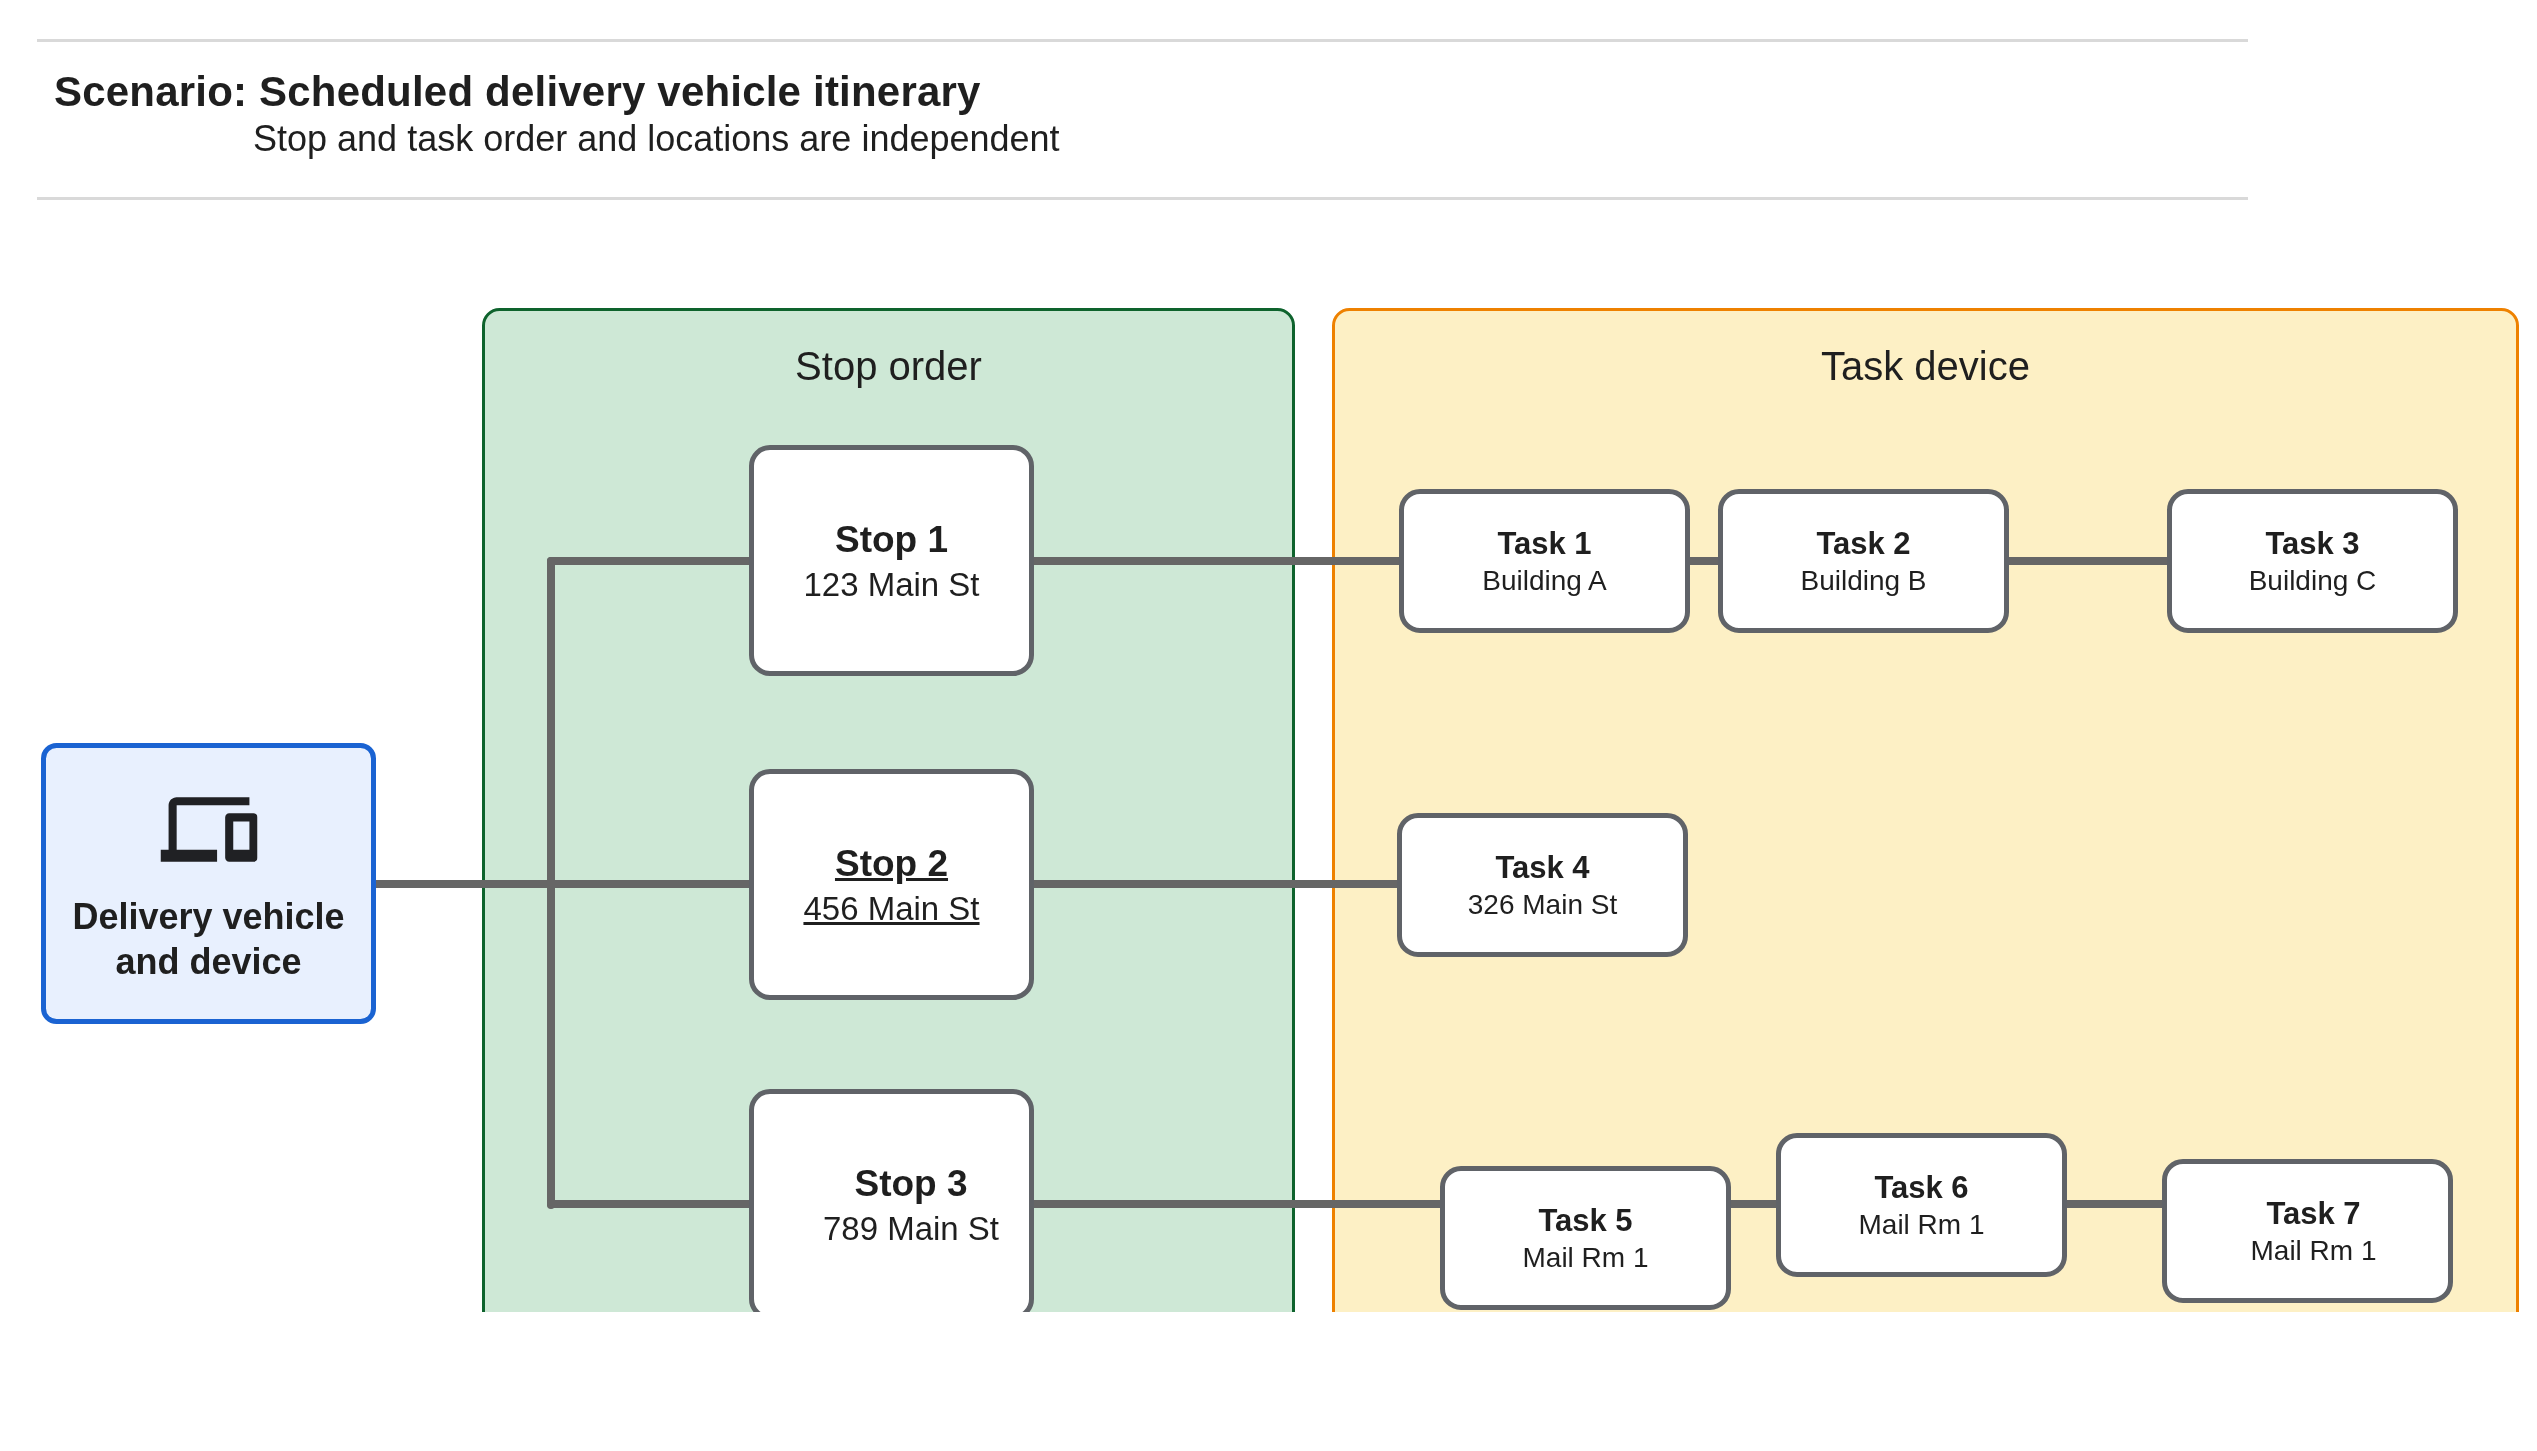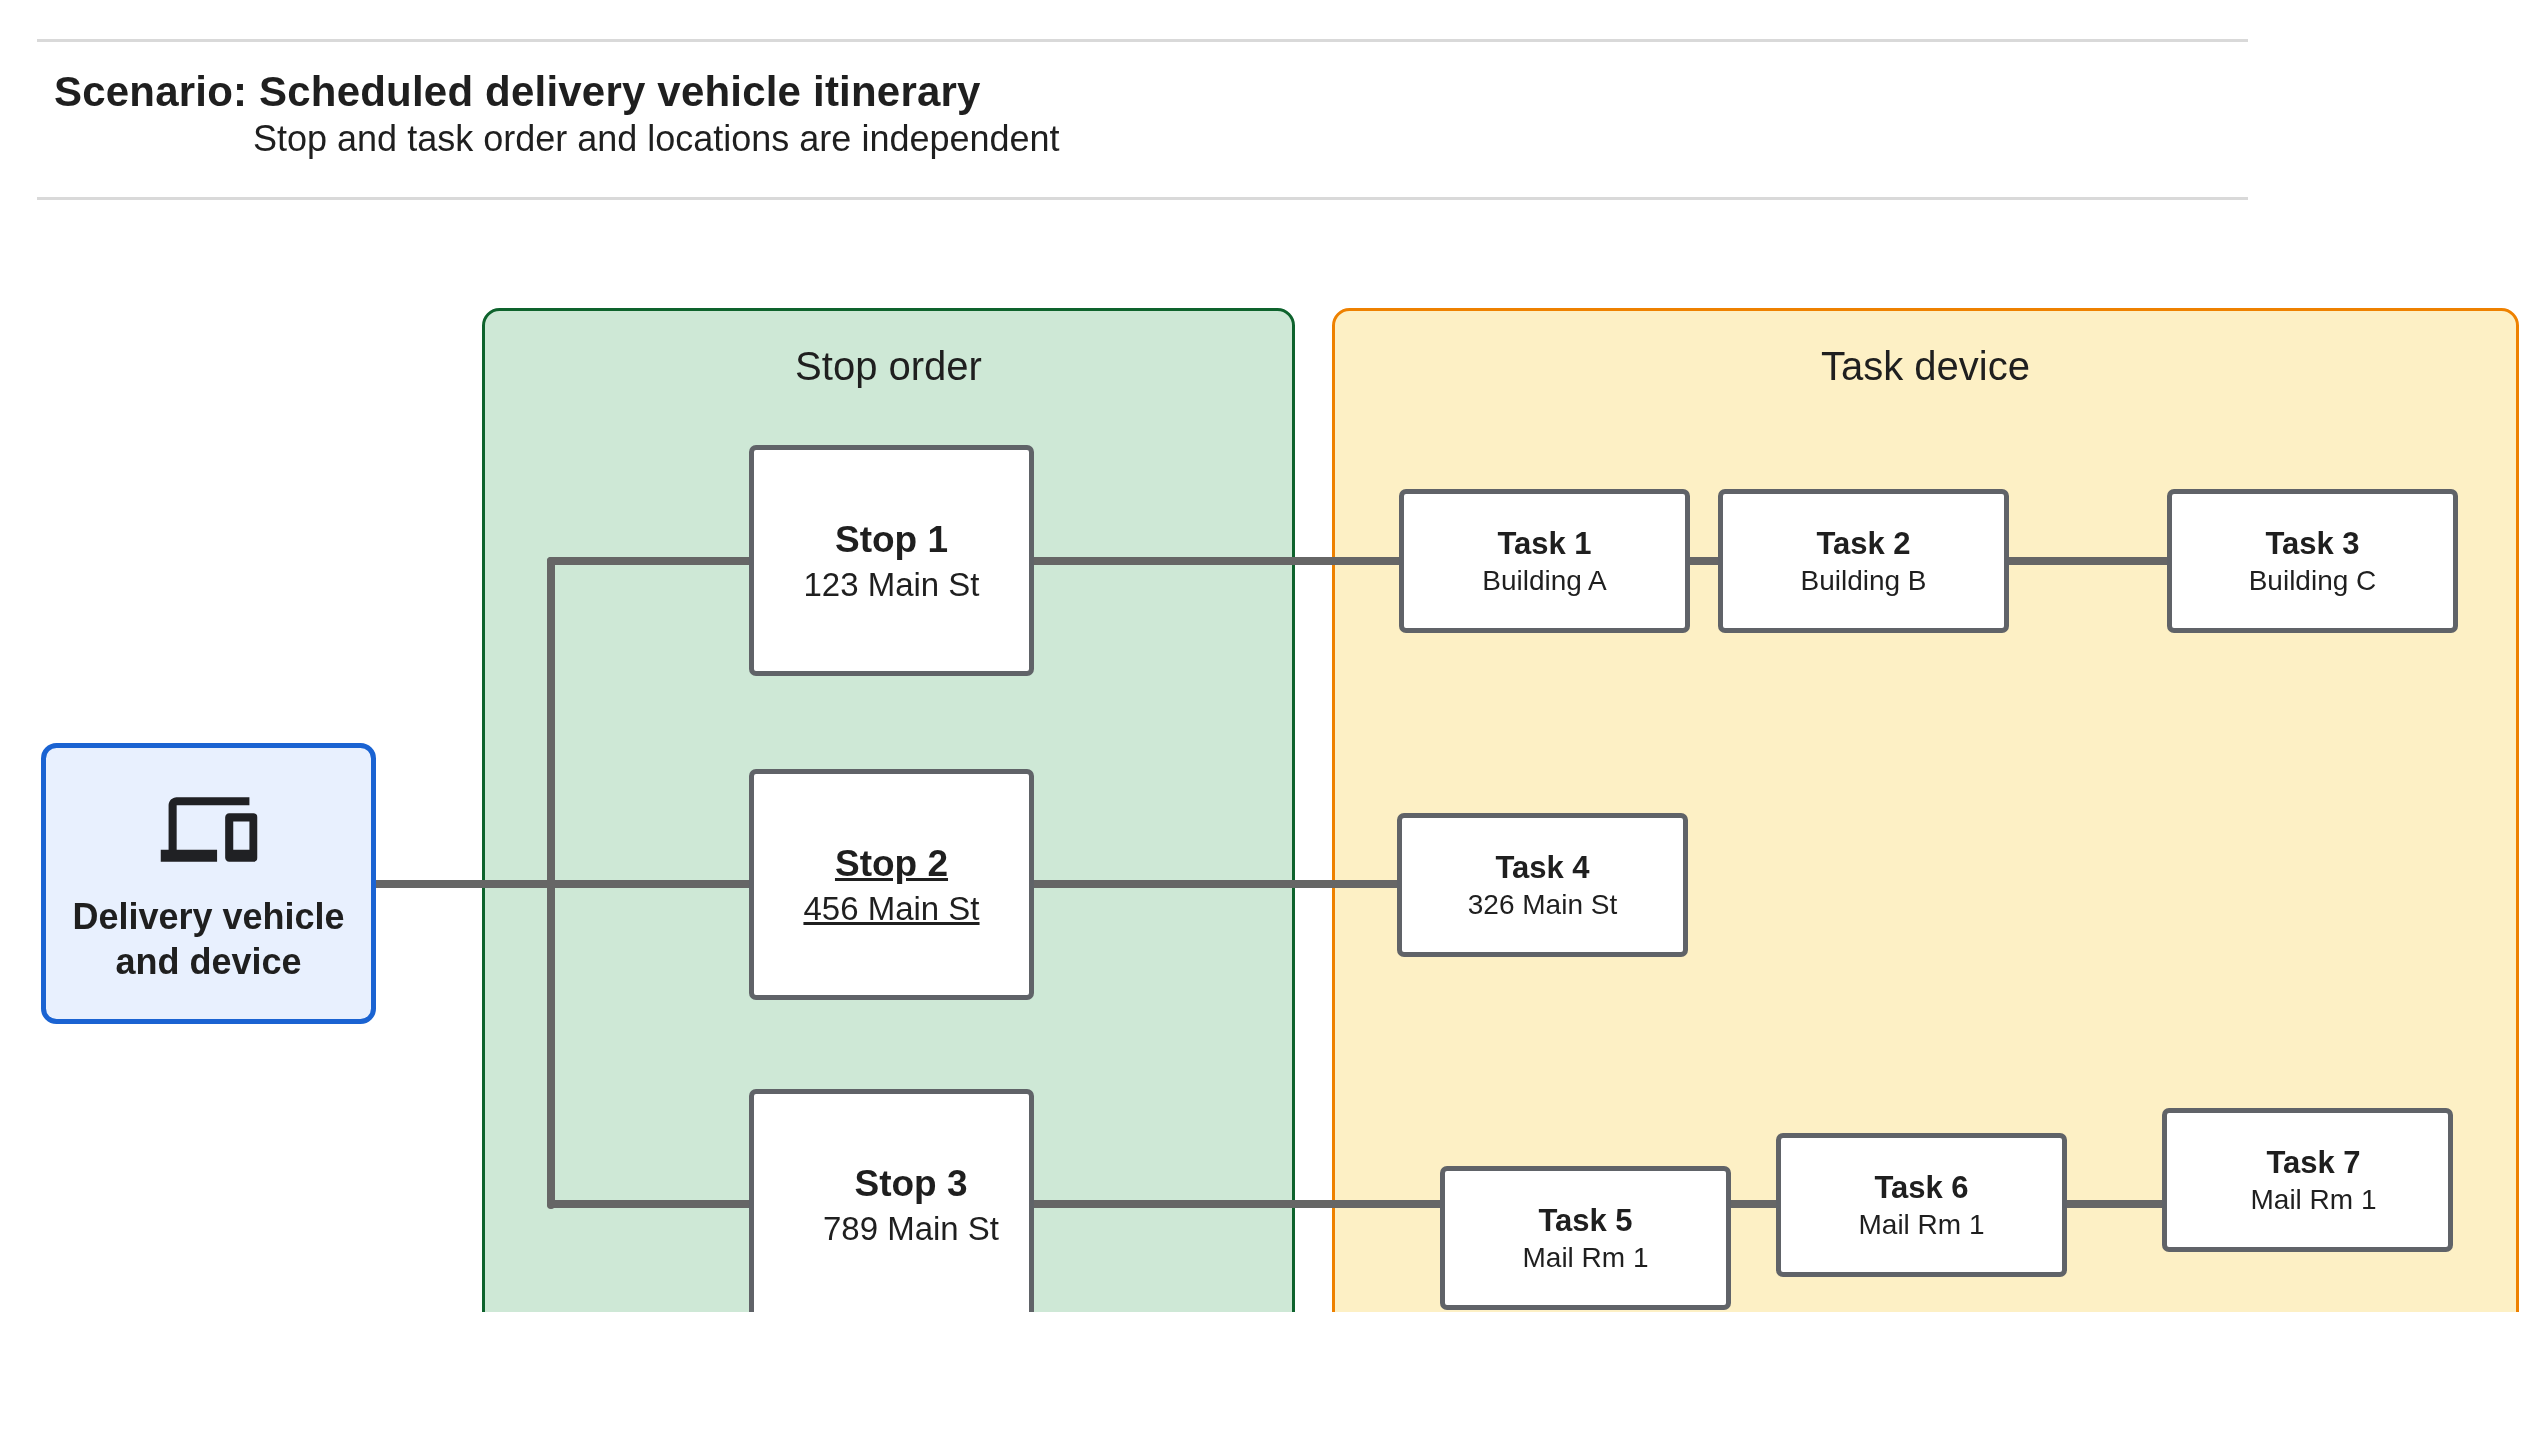--- a/index.html
+++ b/index.html
@@ -12,21 +12,21 @@
   .scenario-title { position:absolute; left:54px; top:68px; font-size:42px; font-weight:700; letter-spacing:0.2px; white-space:nowrap; }
   .scenario-subtitle { position:absolute; left:253px; top:118px; font-size:36px; font-weight:400; white-space:nowrap; }
 
   .panel { position:absolute; top:308px; height:1103px; border-radius:17.5px; border:3.9px solid; z-index:1; }
   .panel.green  { left:482px;  width:813px;  background:var(--green-fill,#cee8d6);  border-color:var(--green-border,#0e632d); }
   .panel.yellow { left:1332px; width:1187px; background:var(--yellow-fill,#fdf0c5); border-color:var(--orange-border,#ee8100); }
   .panel-title { position:absolute; top:33px; left:0; right:0; text-align:center; font-size:40px; font-weight:400; }
 
   .conn { position:absolute; background:var(--line-color,#666666); border-radius:3.9px; z-index:2; }
 
-  .node { position:absolute; background:#ffffff; border:5.8px solid var(--node-border,#606368); border-radius:7px;
+  .node { position:absolute; background:#ffffff; border:5.8px solid var(--node-border,#606368); border-radius:21px;
           display:flex; flex-direction:column; justify-content:center; align-items:center; z-index:3; }
   .node .node-title { font-weight:700; font-size:37px; line-height:47px; }
   .node .node-sub   { font-weight:400; font-size:33px; line-height:43px; }
   .node.stop { left:749px; width:285px; height:231px; }
   .node.task { width:291px; height:144px; }
   .node.task .node-title { font-size:31px; line-height:39px; }
   .node.task .node-sub   { font-size:28px; line-height:35px; }
 
   .device-card { position:absolute; left:41px; top:743px; width:335px; height:281px;
                  background:var(--blue-fill,#e8f0fe); border:5.8px solid var(--blue-border,#1967d2);
@@ -110,19 +110,19 @@
   </div>
 
   <div class="node task" style="left:1440px; top:1133px;margin-top:33px;">
     <div class="node-title">Task 5</div>
     <div class="node-sub">Mail Rm 1</div>
   </div>
   <div class="node task" style="left:1776px; top:1133px;">
     <div class="node-title">Task 6</div>
     <div class="node-sub">Mail Rm 1</div>
   </div>
-  <div class="node task" style="left:2162px; top:1108px;padding-left:12px;">
+  <div class="node task" style="left:2162px; top:1159px;padding-left:12px;">
     <div class="node-title">Task 7</div>
     <div class="node-sub">Mail Rm 1</div>
   </div>
 
 </div>
 
 
 </body></html>

